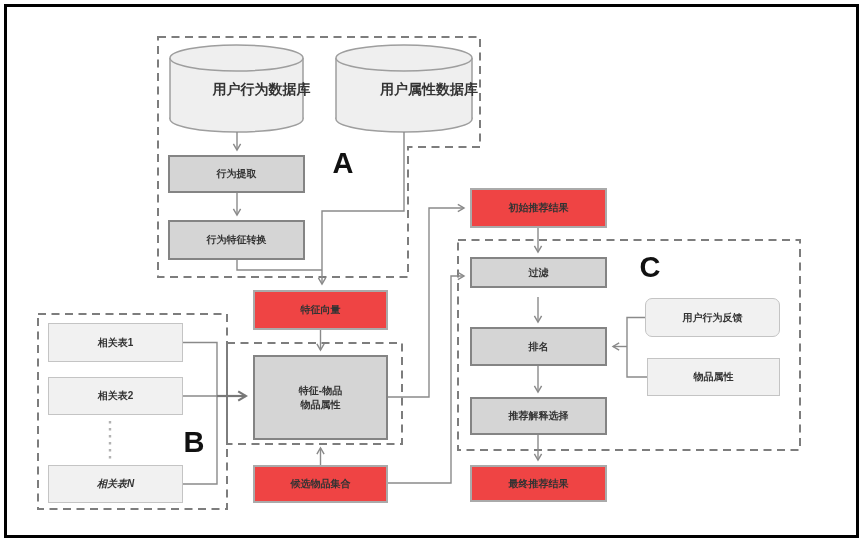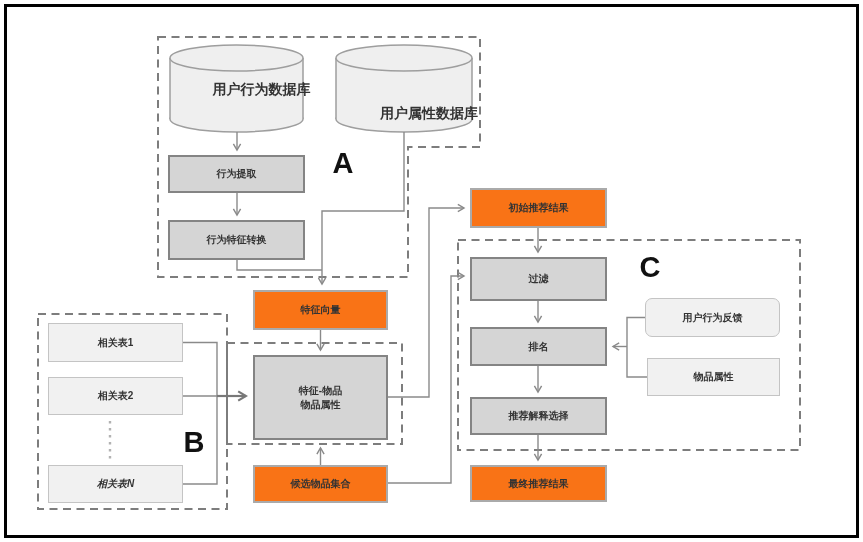--- a/index.html
+++ b/index.html
@@ -11,21 +11,21 @@
     position:absolute;left:4px;top:4px;width:849px;height:528px;
     border:3px solid #000;
   }
   svg.layer{position:absolute;left:0;top:0;width:863px;height:542px;}
   .node{
     position:absolute;box-sizing:border-box;
     display:flex;align-items:center;justify-content:center;flex-direction:column;
     font-size:10px;font-weight:bold;color:#333;text-align:center;line-height:1.35;
   }
   .node.process{background:#d5d5d5;border:2px solid #848484;}
-  .node.light{background:#f97316;border:2px solid #aaaaaa;}
+  .node.light{background:#ef4444;border:2px solid #aaaaaa;}
   .node.xlight{background:#f1f1f1;border:1.5px solid #c4c4c4;}
   .cyl-label{
     position:absolute;display:flex;align-items:center;justify-content:center;
     font-size:14px;font-weight:bold;color:#333;padding-left:25px;
   }
   .big-label{
     position:absolute;display:flex;align-items:center;justify-content:center;
     font-size:29px;font-weight:bold;color:#111;
   }
 </style>
@@ -82,21 +82,21 @@
       <path d="M538,366 V392" marker-end="url(#arr)"></path>
       <path d="M538,435 V460" marker-end="url(#arr)"></path>
       <path d="M645,317.5 H627 V377 H647"></path>
       <path d="M627,346.5 H613" marker-end="url(#arr)"></path>
     </g>
     <path d="M217,396 H246" fill="none" stroke="#787878" stroke-width="2.2" marker-end="url(#arrB)"></path>
     <path d="M110,421 V459" fill="none" stroke="#b2b2b2" stroke-width="2.4" stroke-dasharray="2.5,4.5"></path>
   </svg>
 
   <div class="cyl-label" style="left:170px;top:77px;width:133px;height:26px;">用户行为数据库</div>
-  <div class="cyl-label" style="left:336px;top:77px;width:136px;height:26px;margin-top:24px;">用户属性数据库</div>
+  <div class="cyl-label" style="left:336px;top:77px;width:136px;height:26px;">用户属性数据库</div>
 
   <div class="big-label" style="left:323px;top:146px;width:40px;height:34px;">A</div>
   <div class="big-label" style="left:174px;top:425px;width:40px;height:34px;">B</div>
   <div class="big-label" style="left:630px;top:250px;width:40px;height:34px;">C</div>
 
   <div class="node process" style="left:168px;top:155px;width:137px;height:38px;">行为提取</div>
   <div class="node process" style="left:168px;top:220px;width:137px;height:40px;">行为特征转换</div>
   <div class="node light" style="left:253px;top:290px;width:135px;height:40px;">特征向量</div>
 
   <div class="node process" style="left:253px;top:355px;width:135px;height:85px;">
@@ -104,20 +104,20 @@
     <span>物品属性</span>
   </div>
 
   <div class="node light" style="left:253px;top:465px;width:135px;height:38px;">候选物品集合</div>
 
   <div class="node xlight" style="left:48px;top:323px;width:135px;height:39px;">相关表1</div>
   <div class="node xlight" style="left:48px;top:377px;width:135px;height:38px;">相关表2</div>
   <div class="node xlight" style="left:48px;top:465px;width:135px;height:38px;font-style:italic;">相关表N</div>
 
   <div class="node light" style="left:470px;top:188px;width:137px;height:40px;">初始推荐结果</div>
-  <div class="node process" style="left:470px;top:257px;width:137px;height:44px;">过滤</div>
+  <div class="node process" style="left:470px;top:257px;width:137px;height:31px;">过滤</div>
   <div class="node process" style="left:470px;top:327px;width:137px;height:39px;">排名</div>
   <div class="node process" style="left:470px;top:397px;width:137px;height:38px;">推荐解释选择</div>
   <div class="node light" style="left:470px;top:465px;width:137px;height:37px;">最终推荐结果</div>
 
   <div class="node xlight" style="left:645px;top:298px;width:135px;height:39px;border-radius:7px;">用户行为反馈</div>
   <div class="node xlight" style="left:647px;top:358px;width:133px;height:38px;">物品属性</div>
 </div>
 
 </body></html>

